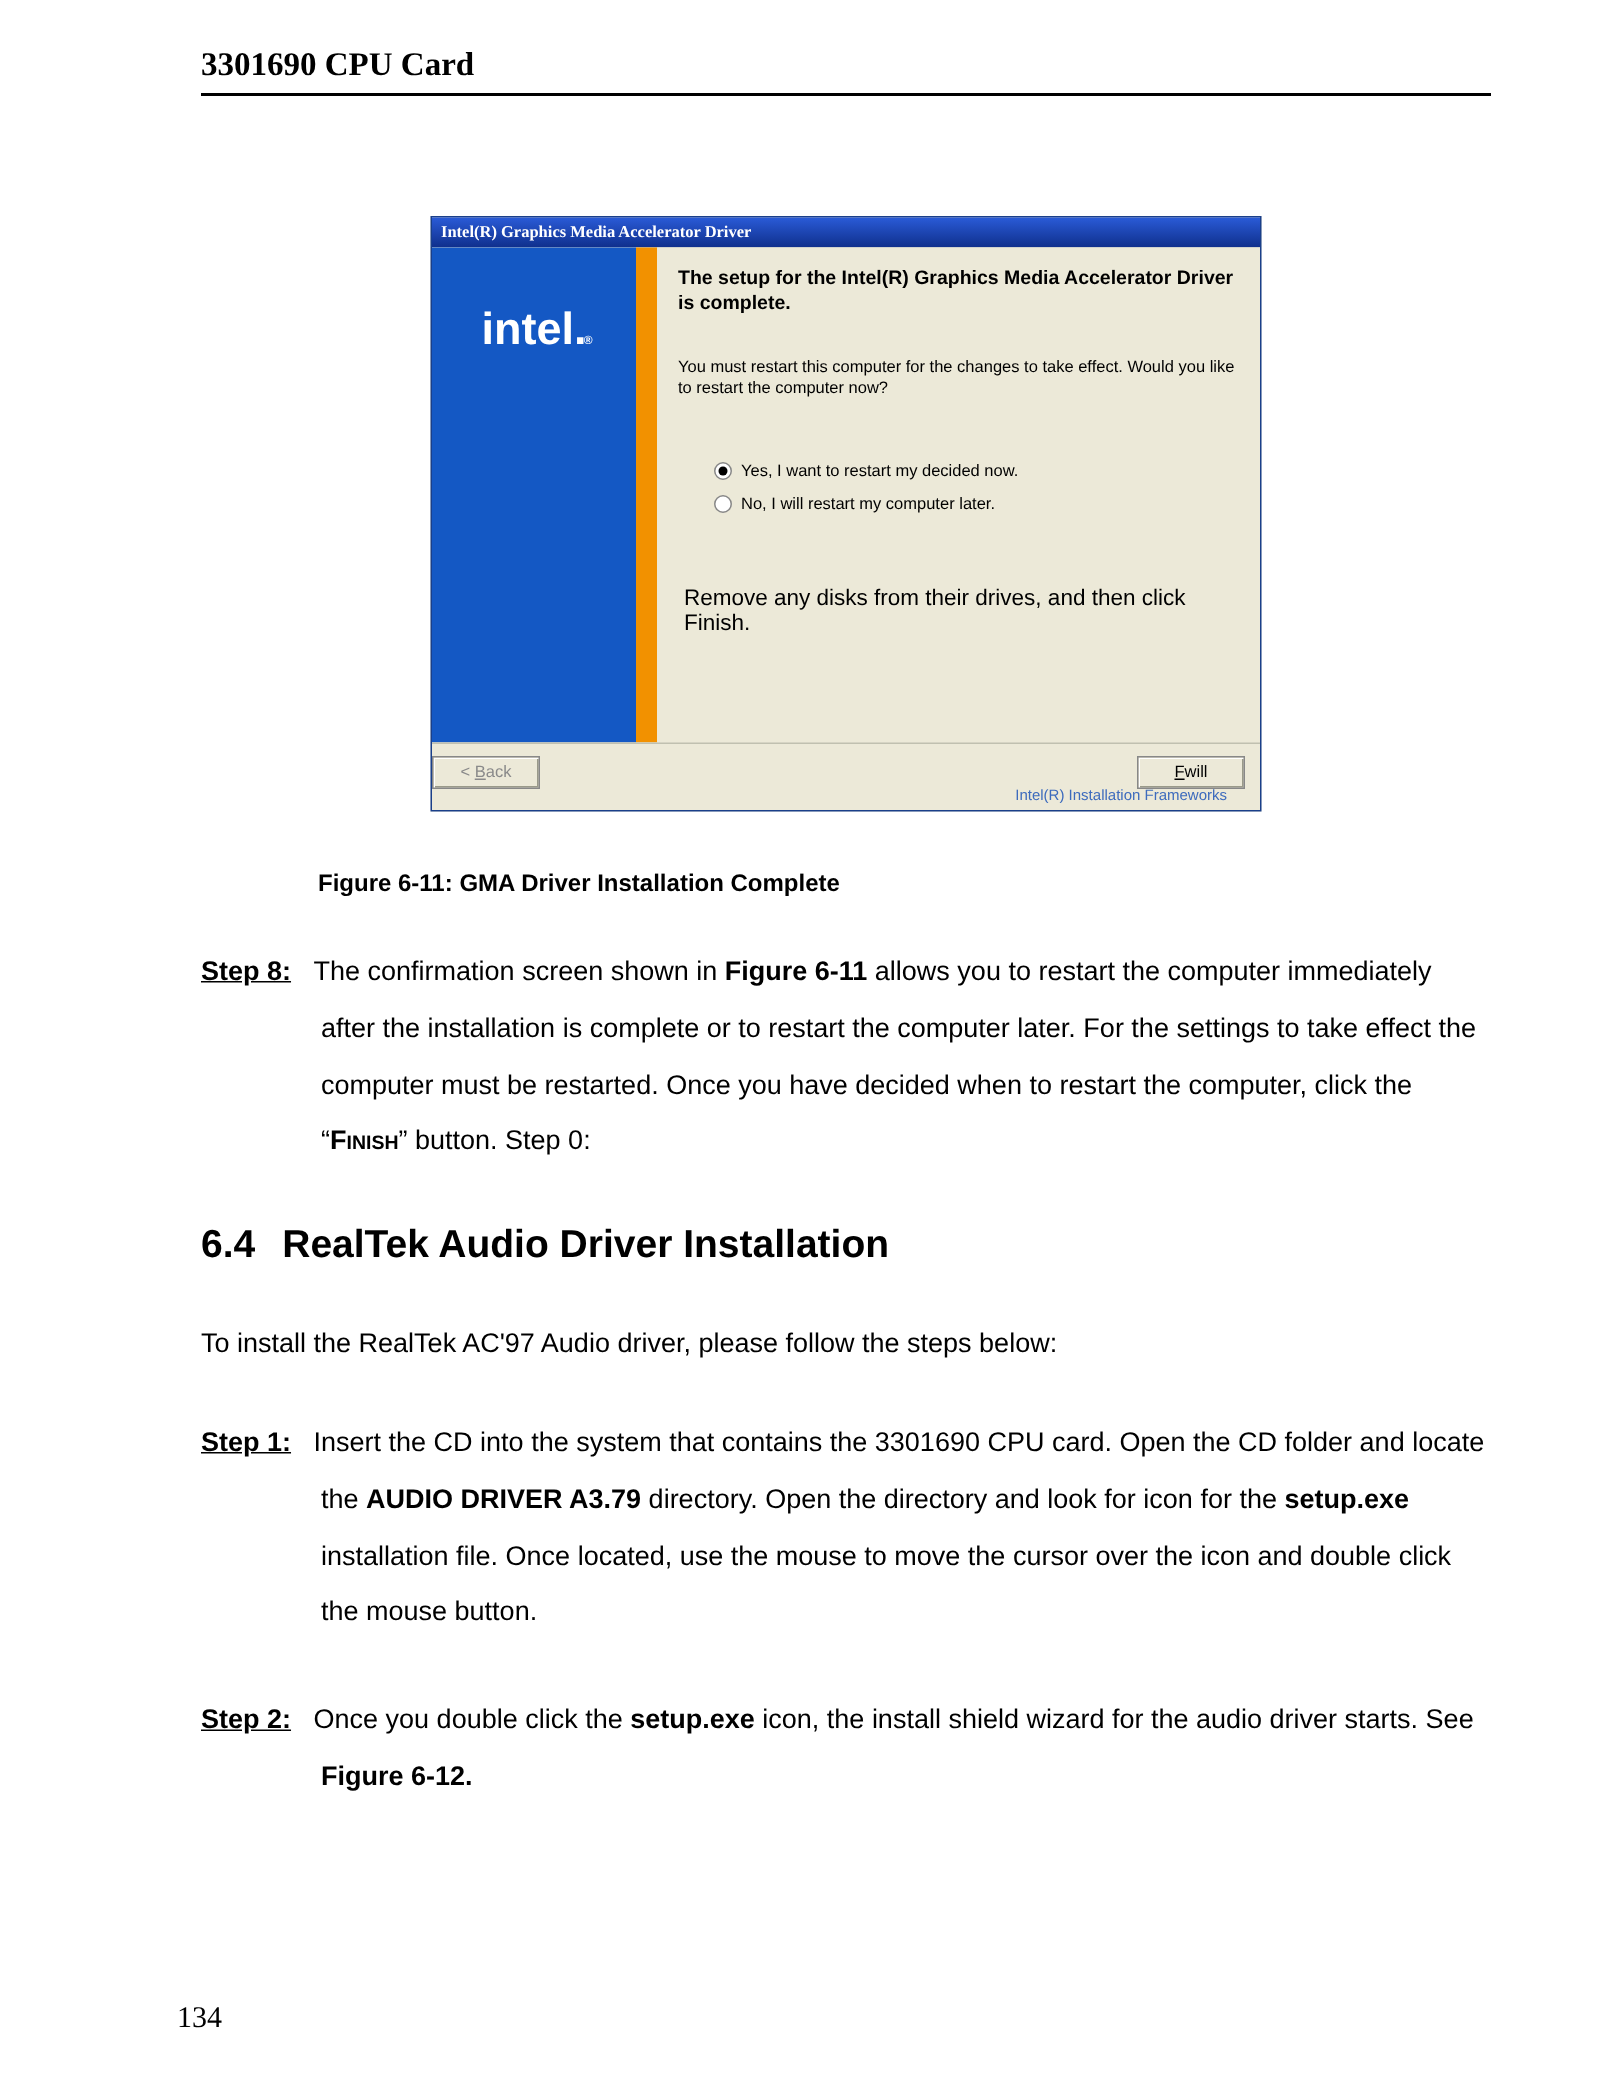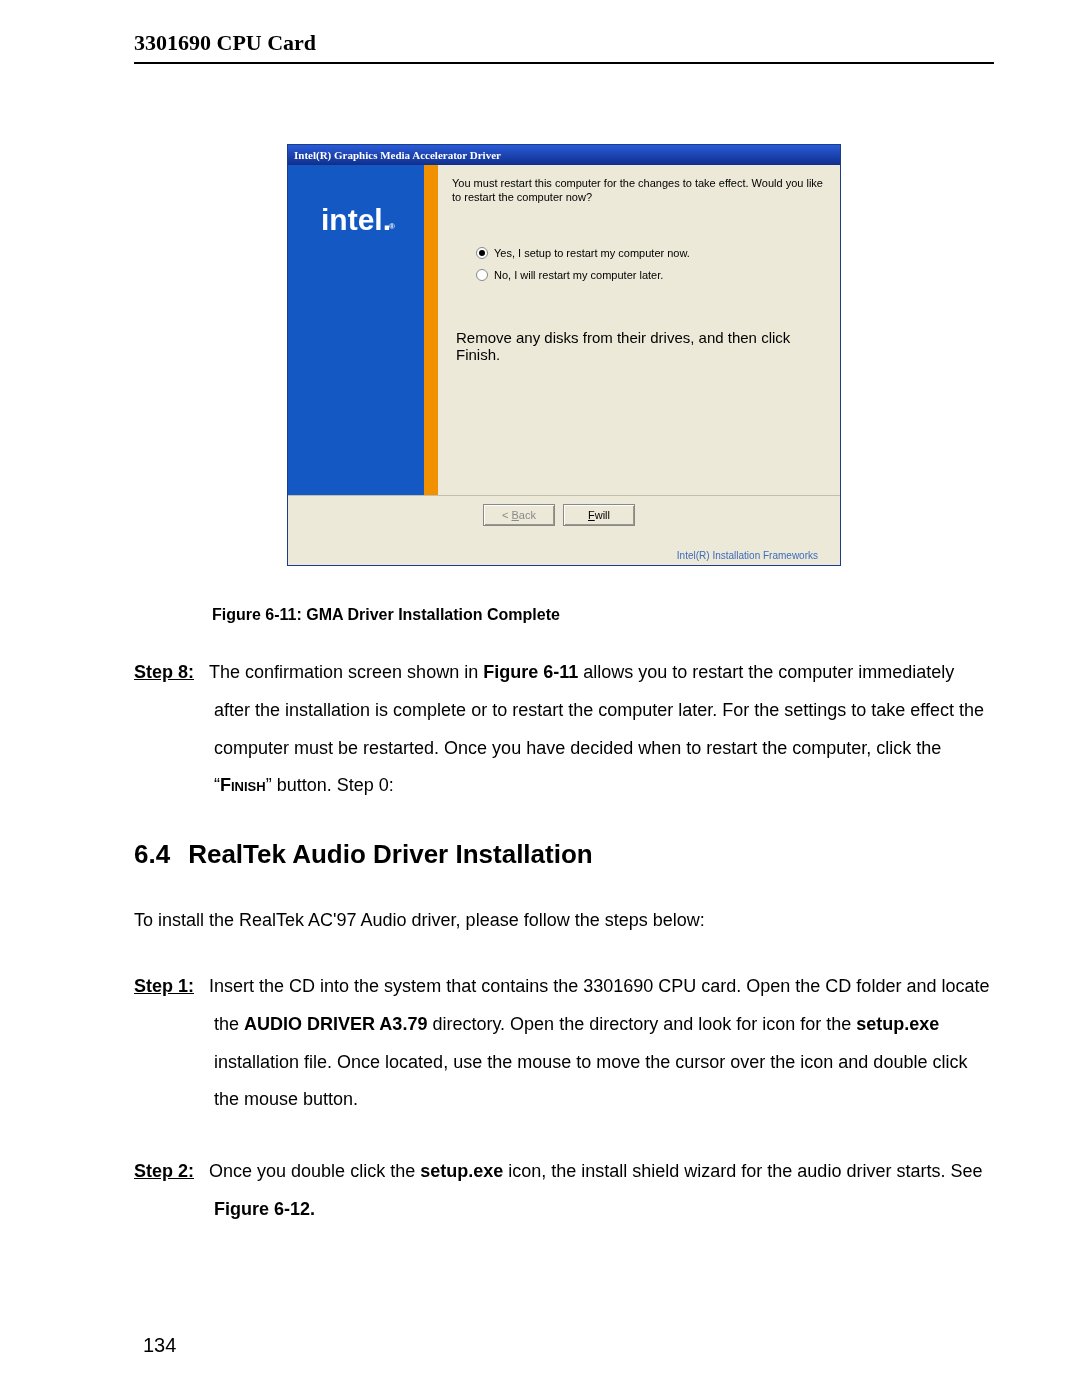--- a/index.html
+++ b/index.html
@@ -107,25 +107,25 @@
   }
   .radio-glyph.checked::after {
     content: ""; width: 6px; height: 6px; background: #000; border-radius: 50%;
   }
   .sc-note {
     font-size: 15px;
     margin-top: 48px;
     margin-left: 4px;
   }
   .button-bar {
-    height: 70px;
+    height: 45px;
     border-top: 1px solid #c0c0b0;
     display: flex;
     align-items: flex-start;
-    justify-content: center;
+    justify-content: space-between;
     padding: 8px 10px 0 0;
     gap: 8px;
     position: relative;
     background: #ece9d8;
   }
   .win-btn {
     min-width: 72px;
     height: 22px;
     font-size: 11px;
     font-family: Tahoma, Arial, sans-serif;
@@ -170,23 +170,23 @@
   .para {
     font-family: Arial, sans-serif;
     font-size: 18px;
     line-height: 2.1;
     margin-bottom: 28px;
   }
   .bold { font-weight: bold; }
   .smallcaps { font-variant: small-caps; font-weight: bold; }
   .page-number {
     position: absolute;
-    left: 119px;
+    left: 94px;
     bottom: 40px;
-    font-family: Liberation Sans, sans-serif;
+    font-family: Liberation Serif, serif;
     font-size: 20px;
   }
 </style>
 </head>
 <body>
 
 <div class="page">
 
   <div class="doc-header">3301690 CPU Card</div>
 
@@ -194,25 +194,26 @@
     <div class="installer">
       <div class="titlebar">Intel(R) Graphics Media Accelerator Driver</div>
       <div class="installer-body">
         <div class="side-blue">
           <div class="intel-logo">
             <span>intel</span><span class="dot">.</span><span class="sub">®</span>
           </div>
         </div>
         <div class="side-orange"></div>
         <div class="side-content">
+          <div class="sc-heading">The setup for the Intel(R) Graphics Media Accelerator Driver is complete.</div>
           <div class="sc-text">You must restart this computer for the changes to take effect. Would you like to restart the computer now?</div>
 
           <div class="radio-row">
             <span class="radio-glyph checked"></span>
-            <span>Yes, I setup to restart my computer now.</span>
+            <span>Yes, I want to restart my decided now.</span>
           </div>
           <div class="radio-row">
             <span class="radio-glyph"></span>
             <span>No, I will restart my computer later.</span>
           </div>
 
           <div class="sc-note">Remove any disks from their drives, and then click Finish.</div>
         </div>
       </div>
       <div class="button-bar">

